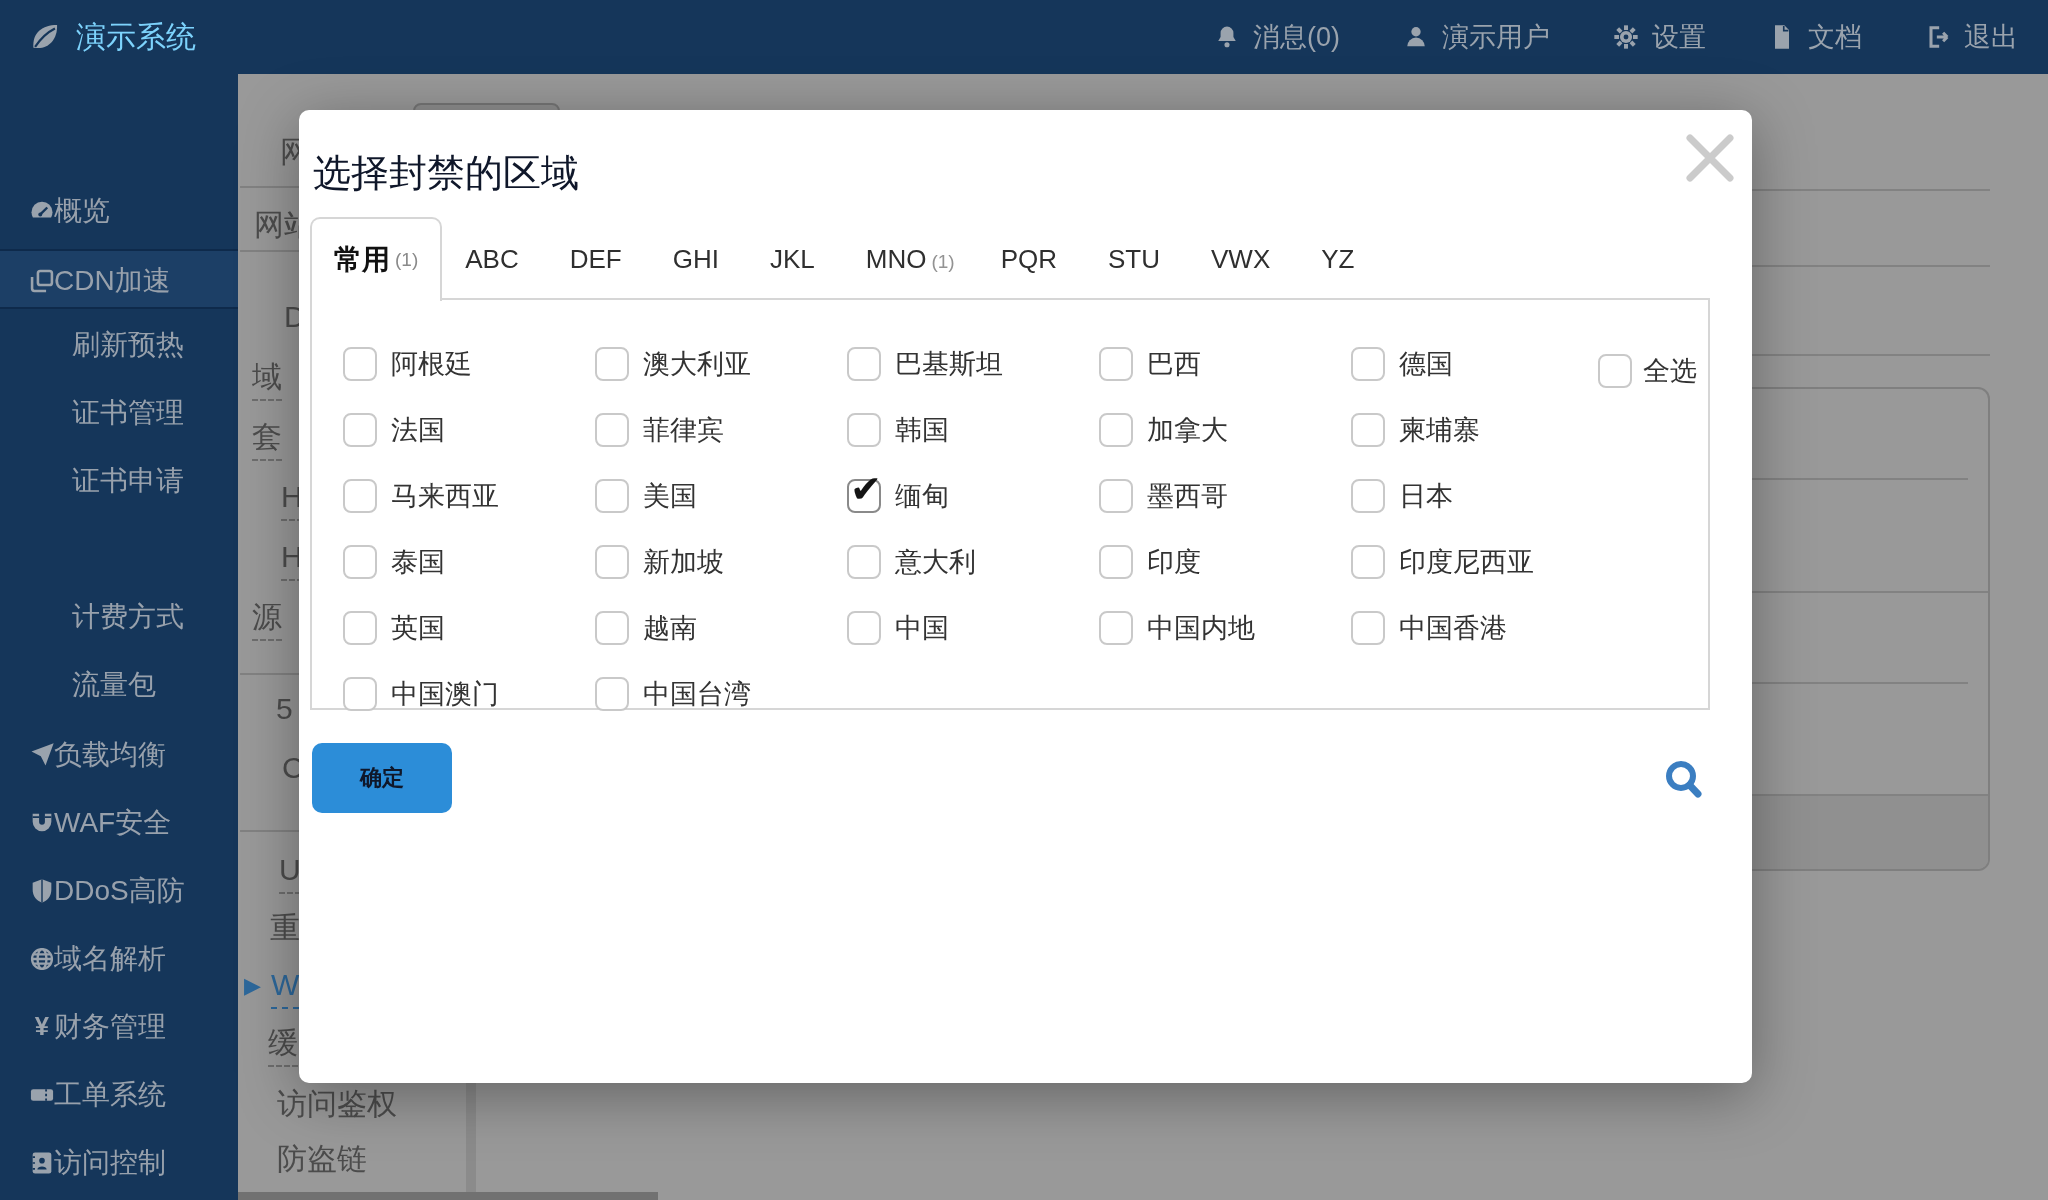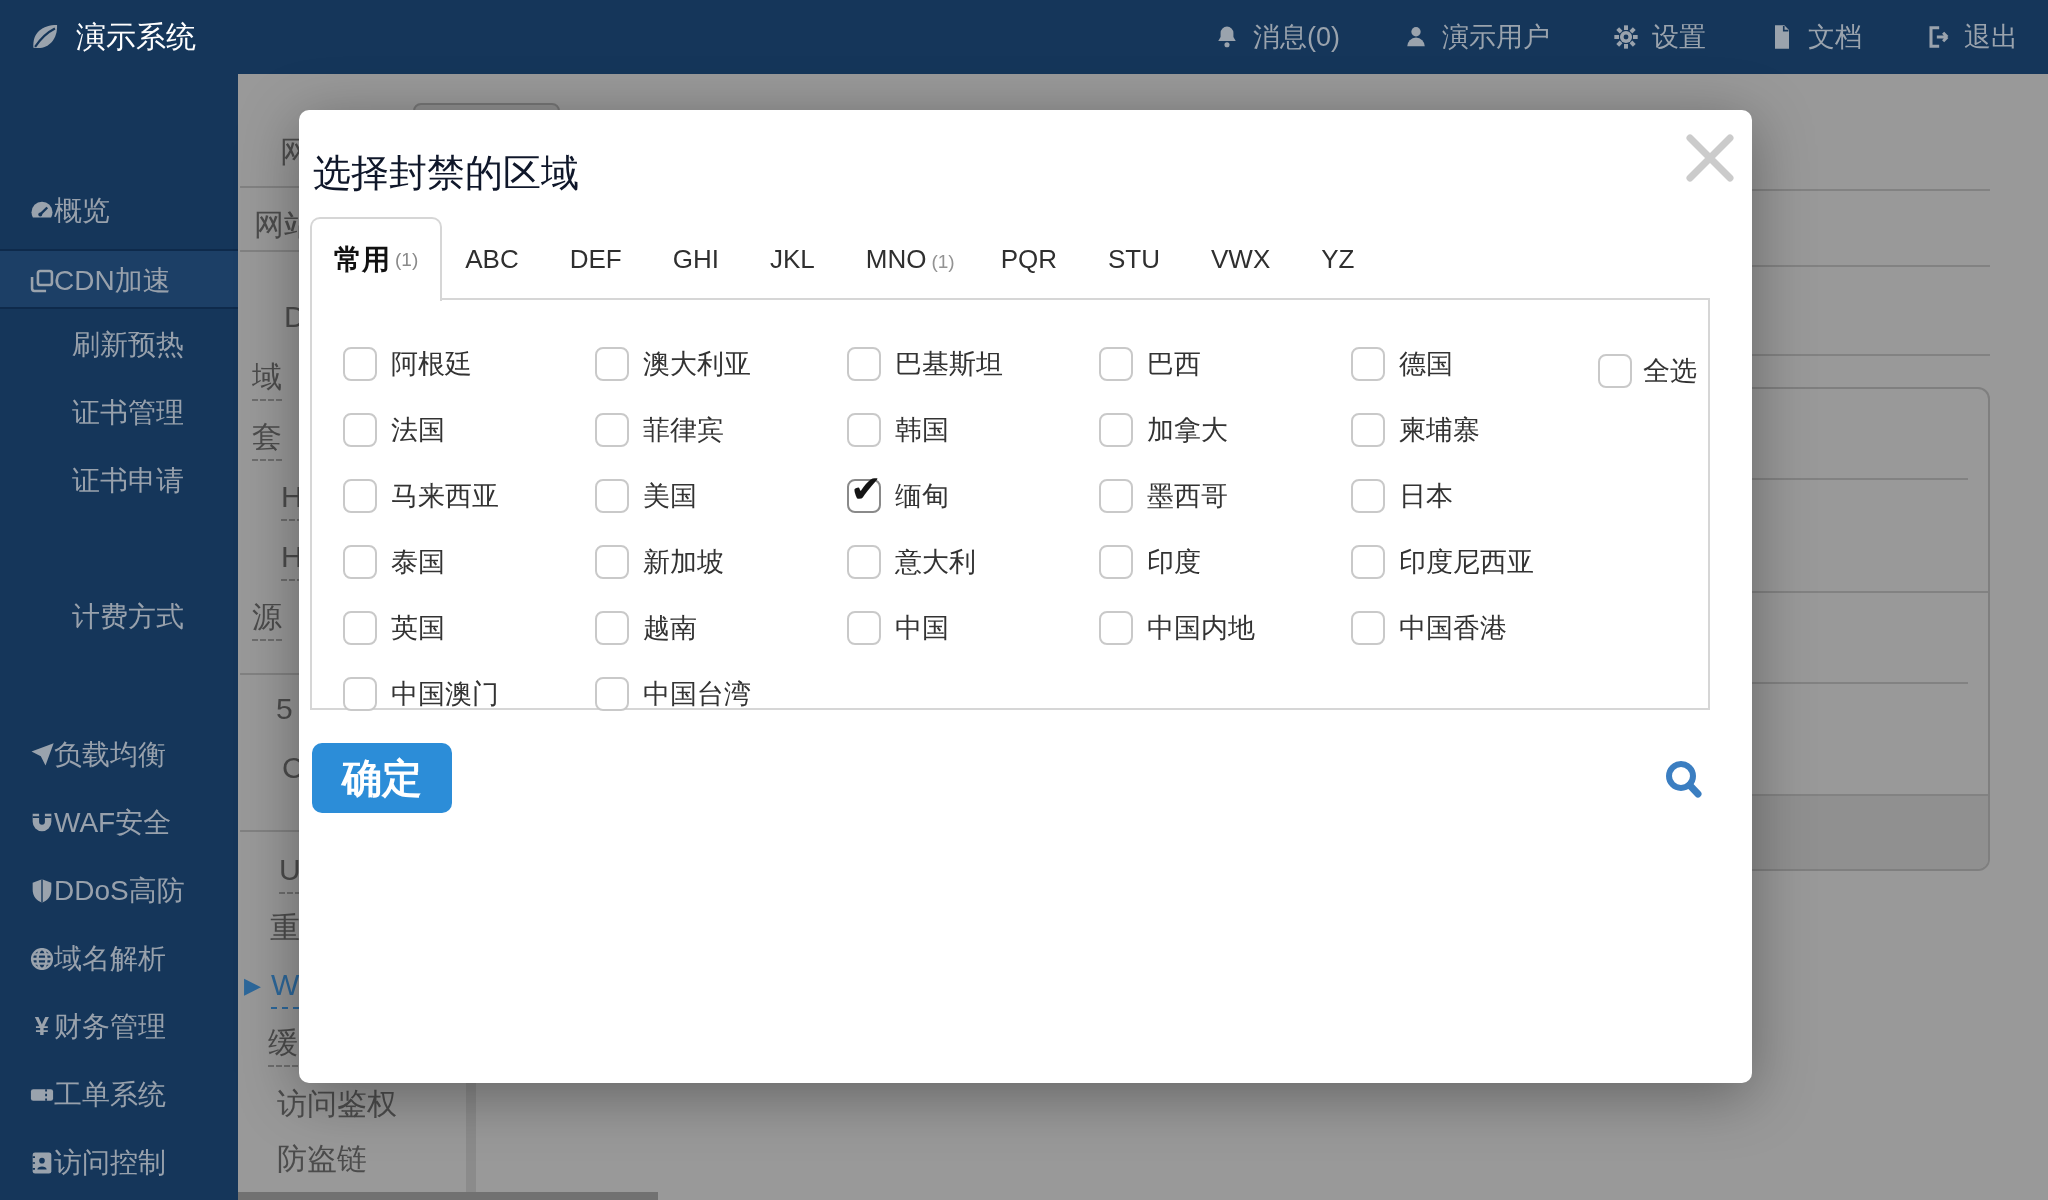--- a/index.html
+++ b/index.html
@@ -2,21 +2,21 @@
 <html><head>
 <meta charset="utf-8">
 <style>
   html,body{margin:0;padding:0;background:#555;}
   #screen{position:relative;width:2048px;height:1200px;overflow:hidden;
           font-family:"Liberation Sans","DejaVu Sans",sans-serif;background:#999999;}
 
   
   #topbar{position:absolute;left:0;top:0;width:2048px;height:74px;background:#15365a;z-index:1;}
   #brand{position:absolute;left:28px;top:0;height:74px;display:flex;align-items:center;gap:14px;}
-  #brand .brand-text{color:#ffffff;font-size:30px;}
+  #brand .brand-text{color:#7dd3fc;font-size:30px;}
   .tb-right{position:absolute;right:30px;top:0;height:74px;display:flex;align-items:center;gap:62px;}
   .tb-item{display:flex;align-items:center;gap:12px;color:#9aa3ad;font-size:27px;cursor:pointer;}
   .nav-ic{width:28px;height:28px;flex:0 0 auto;}
 
   
   #sidebar{position:absolute;left:0;top:74px;width:238px;height:1126px;background:#15365a;z-index:1;}
   .side-item{position:absolute;left:0;width:238px;height:60px;line-height:60px;color:#98a1ac;
              font-size:28px;cursor:pointer;box-sizing:border-box;}
   .side-item .lbl{position:absolute;left:54px;top:0;}
   .side-item.sub .lbl{left:72px;font-family:Liberation Mono, monospace;}
@@ -60,21 +60,21 @@
               border:2px solid #d6d6d6;box-sizing:border-box;background:#fff;}
   #region-grid{position:absolute;left:31px;top:35px;display:grid;
                grid-template-columns:repeat(5,252px);row-gap:20px;}
   .region{display:flex;align-items:center;gap:14px;height:34px;font-size:27px;color:#333;cursor:pointer;margin-top:12px;}
   .cb{position:relative;width:34px;height:34px;border:2px solid #c9c9c9;border-radius:8px;
       box-sizing:border-box;background:#fff;flex:0 0 auto;}
   .cb .glyph{position:absolute;left:1px;top:-14px;font-size:38px;font-weight:bold;color:#141414;}
   .region.checked .cb{border-color:#8a8a8a;}
 
   #confirm-btn{position:absolute;left:13px;top:633px;width:140px;height:70px;background:#2c8dd8;
-               border:none;border-radius:10px;color:#ffffff;font-size:40px;font-weight:bold;
+               border:none;border-radius:10px;color:#0f172a;font-size:22px;font-weight:bold;
                font-family:inherit;cursor:pointer;}
   #modal-search{position:absolute;left:1363px;top:648px;width:46px;height:46px;cursor:pointer;}
 </style>
 </head>
 <body>
 
 <div id="screen">
 
   <div id="topbar">
     <div id="brand">
@@ -153,20 +153,23 @@
       <span class="lbl">刷新预热</span>
     </div>
     <div class="side-item sub" style="top:311px">
       <span class="lbl">证书管理</span>
     </div>
     <div class="side-item sub" style="top:379px">
       <span class="lbl">证书申请</span>
     </div>
     <div class="side-item sub" style="top:515px">
       <span class="lbl">计费方式</span>
+    </div>
+    <div class="side-item sub" style="top:583px">
+      <span class="lbl">流量包</span>
     </div>
     <div class="side-item" style="top:651px">
       <svg class="side-ic" viewBox="0 0 24 24">
         <path d="M22 2 15 21l-4-8L3 9z" fill="#9aa3ad"></path>
       </svg>
       <span class="lbl">负载均衡</span>
     </div>
     <div class="side-item" style="top:719px">
       <svg class="side-ic" viewBox="0 0 24 24">
         <path d="M4 4h5.5v7a2.5 2.5 0 0 0 5 0V4H20v7a8 8 0 0 1-16 0z" fill="#9aa3ad"></path>

